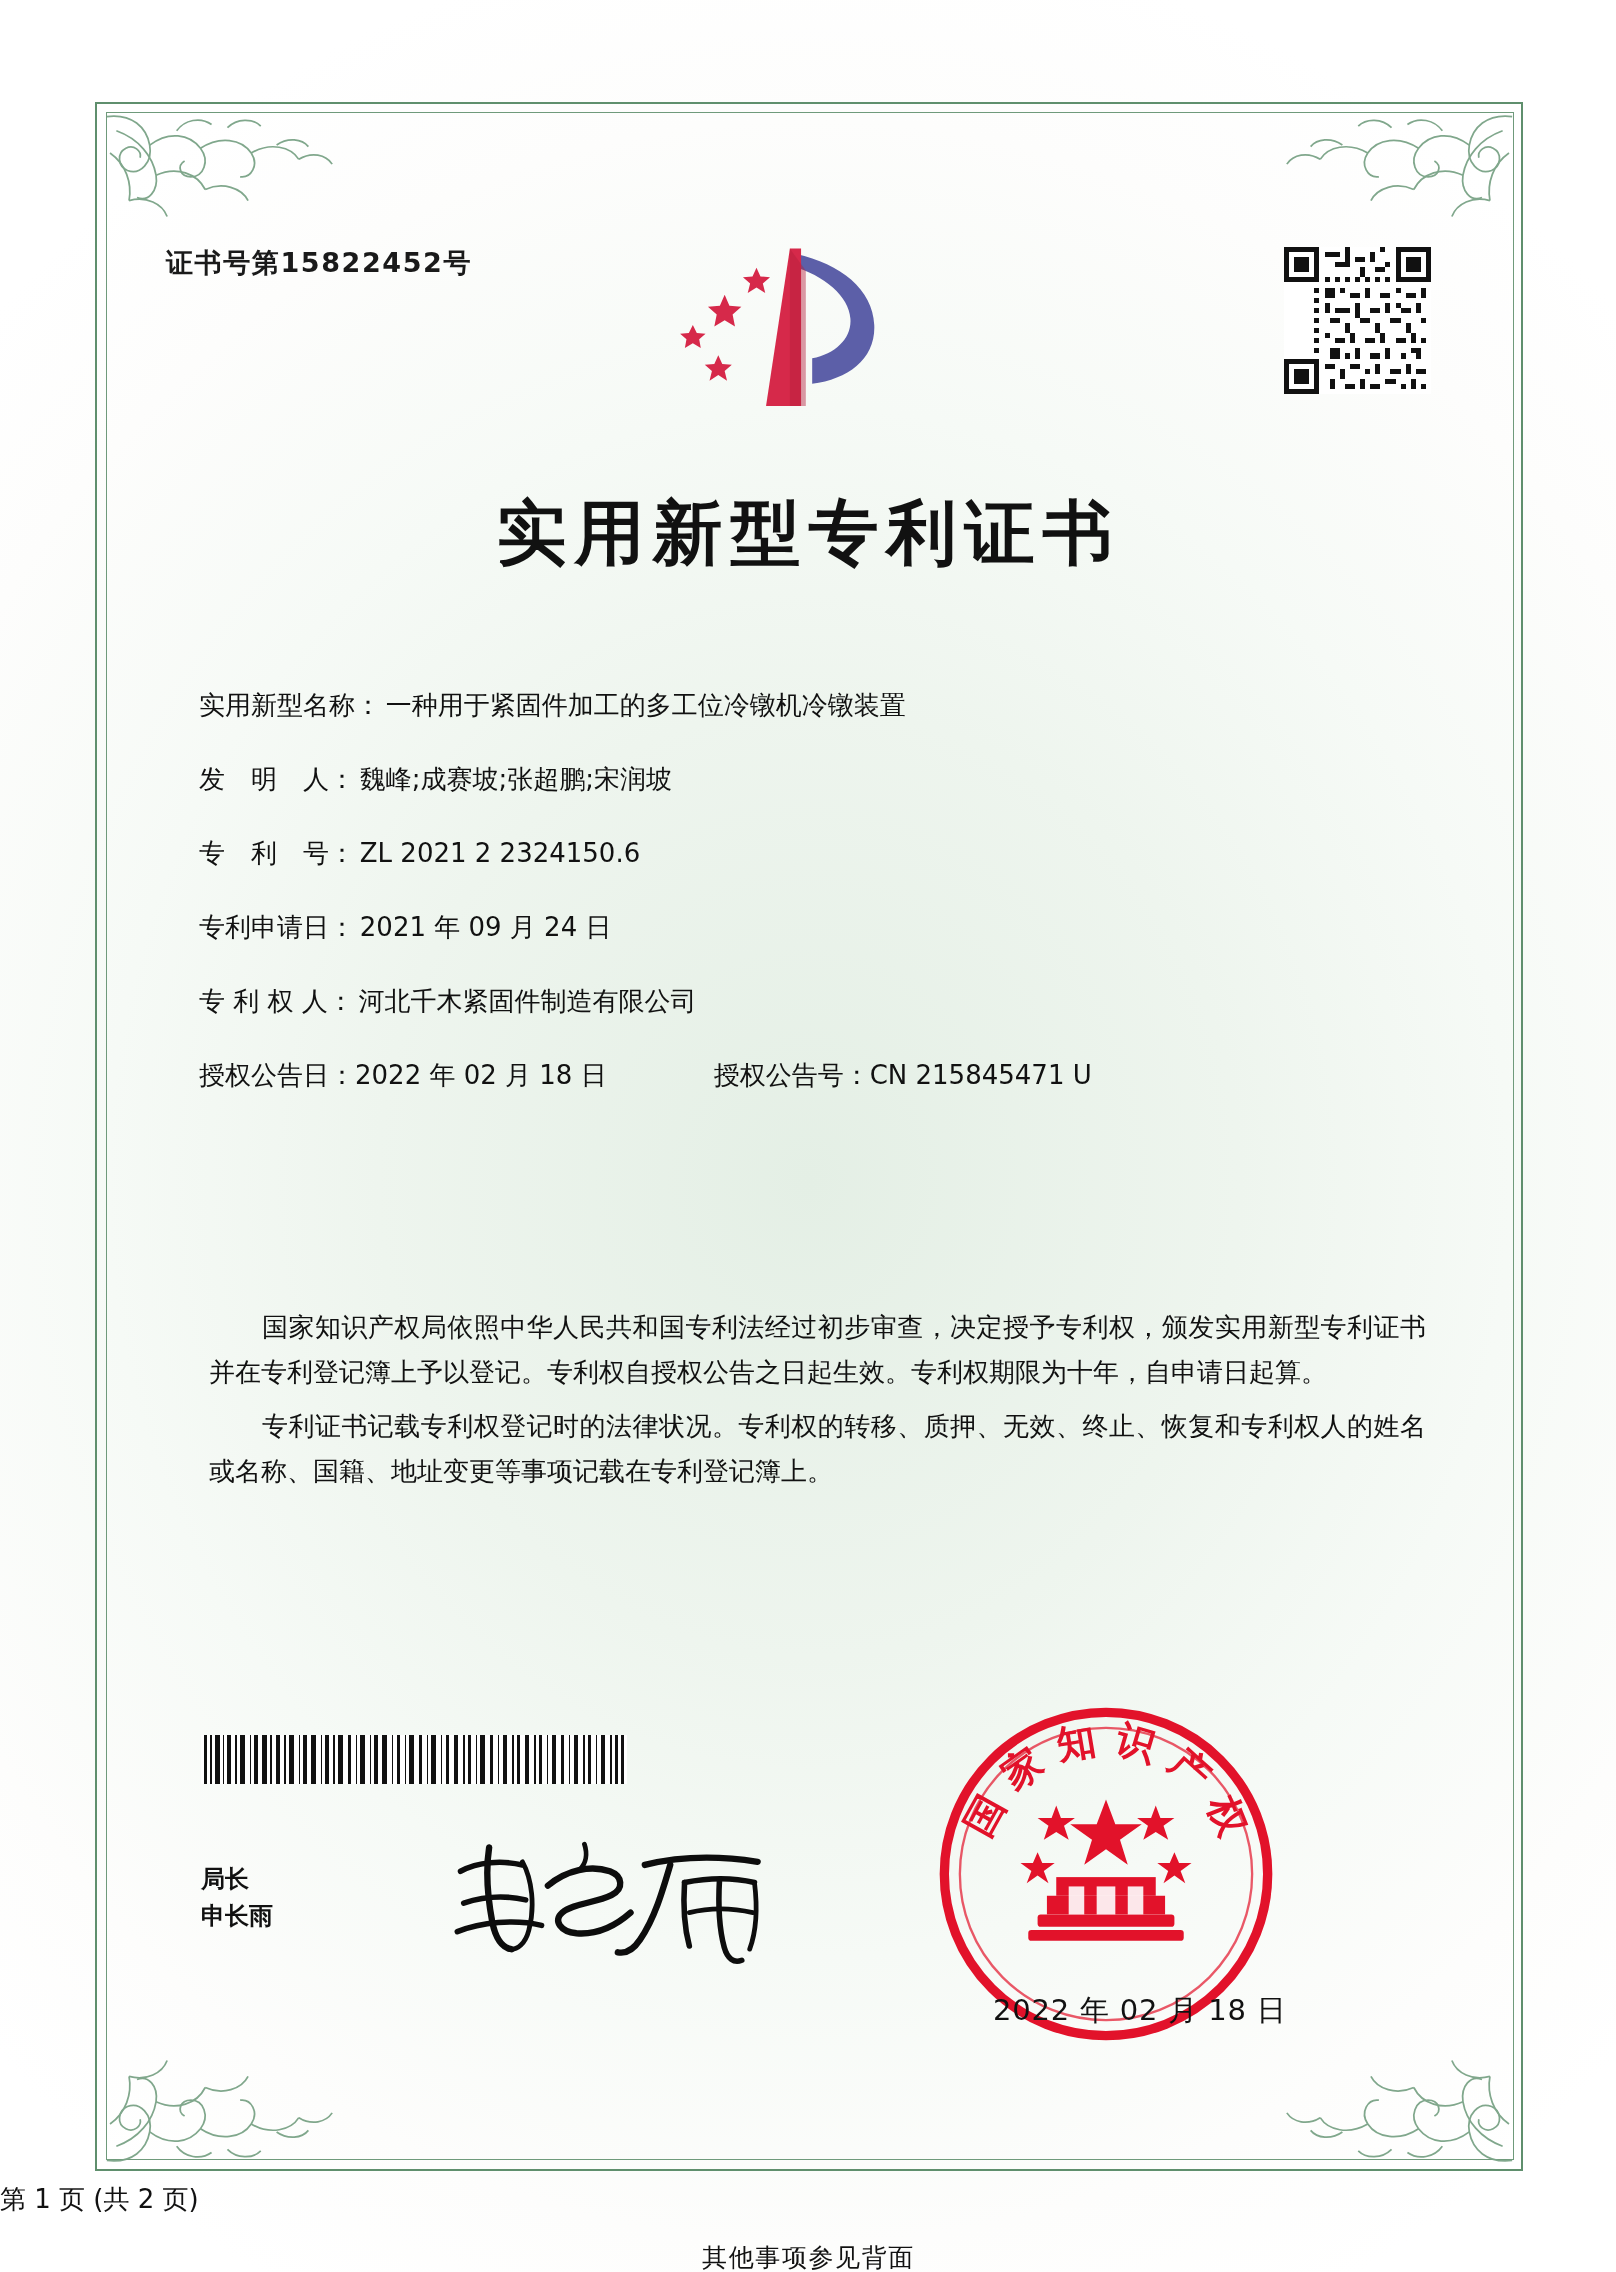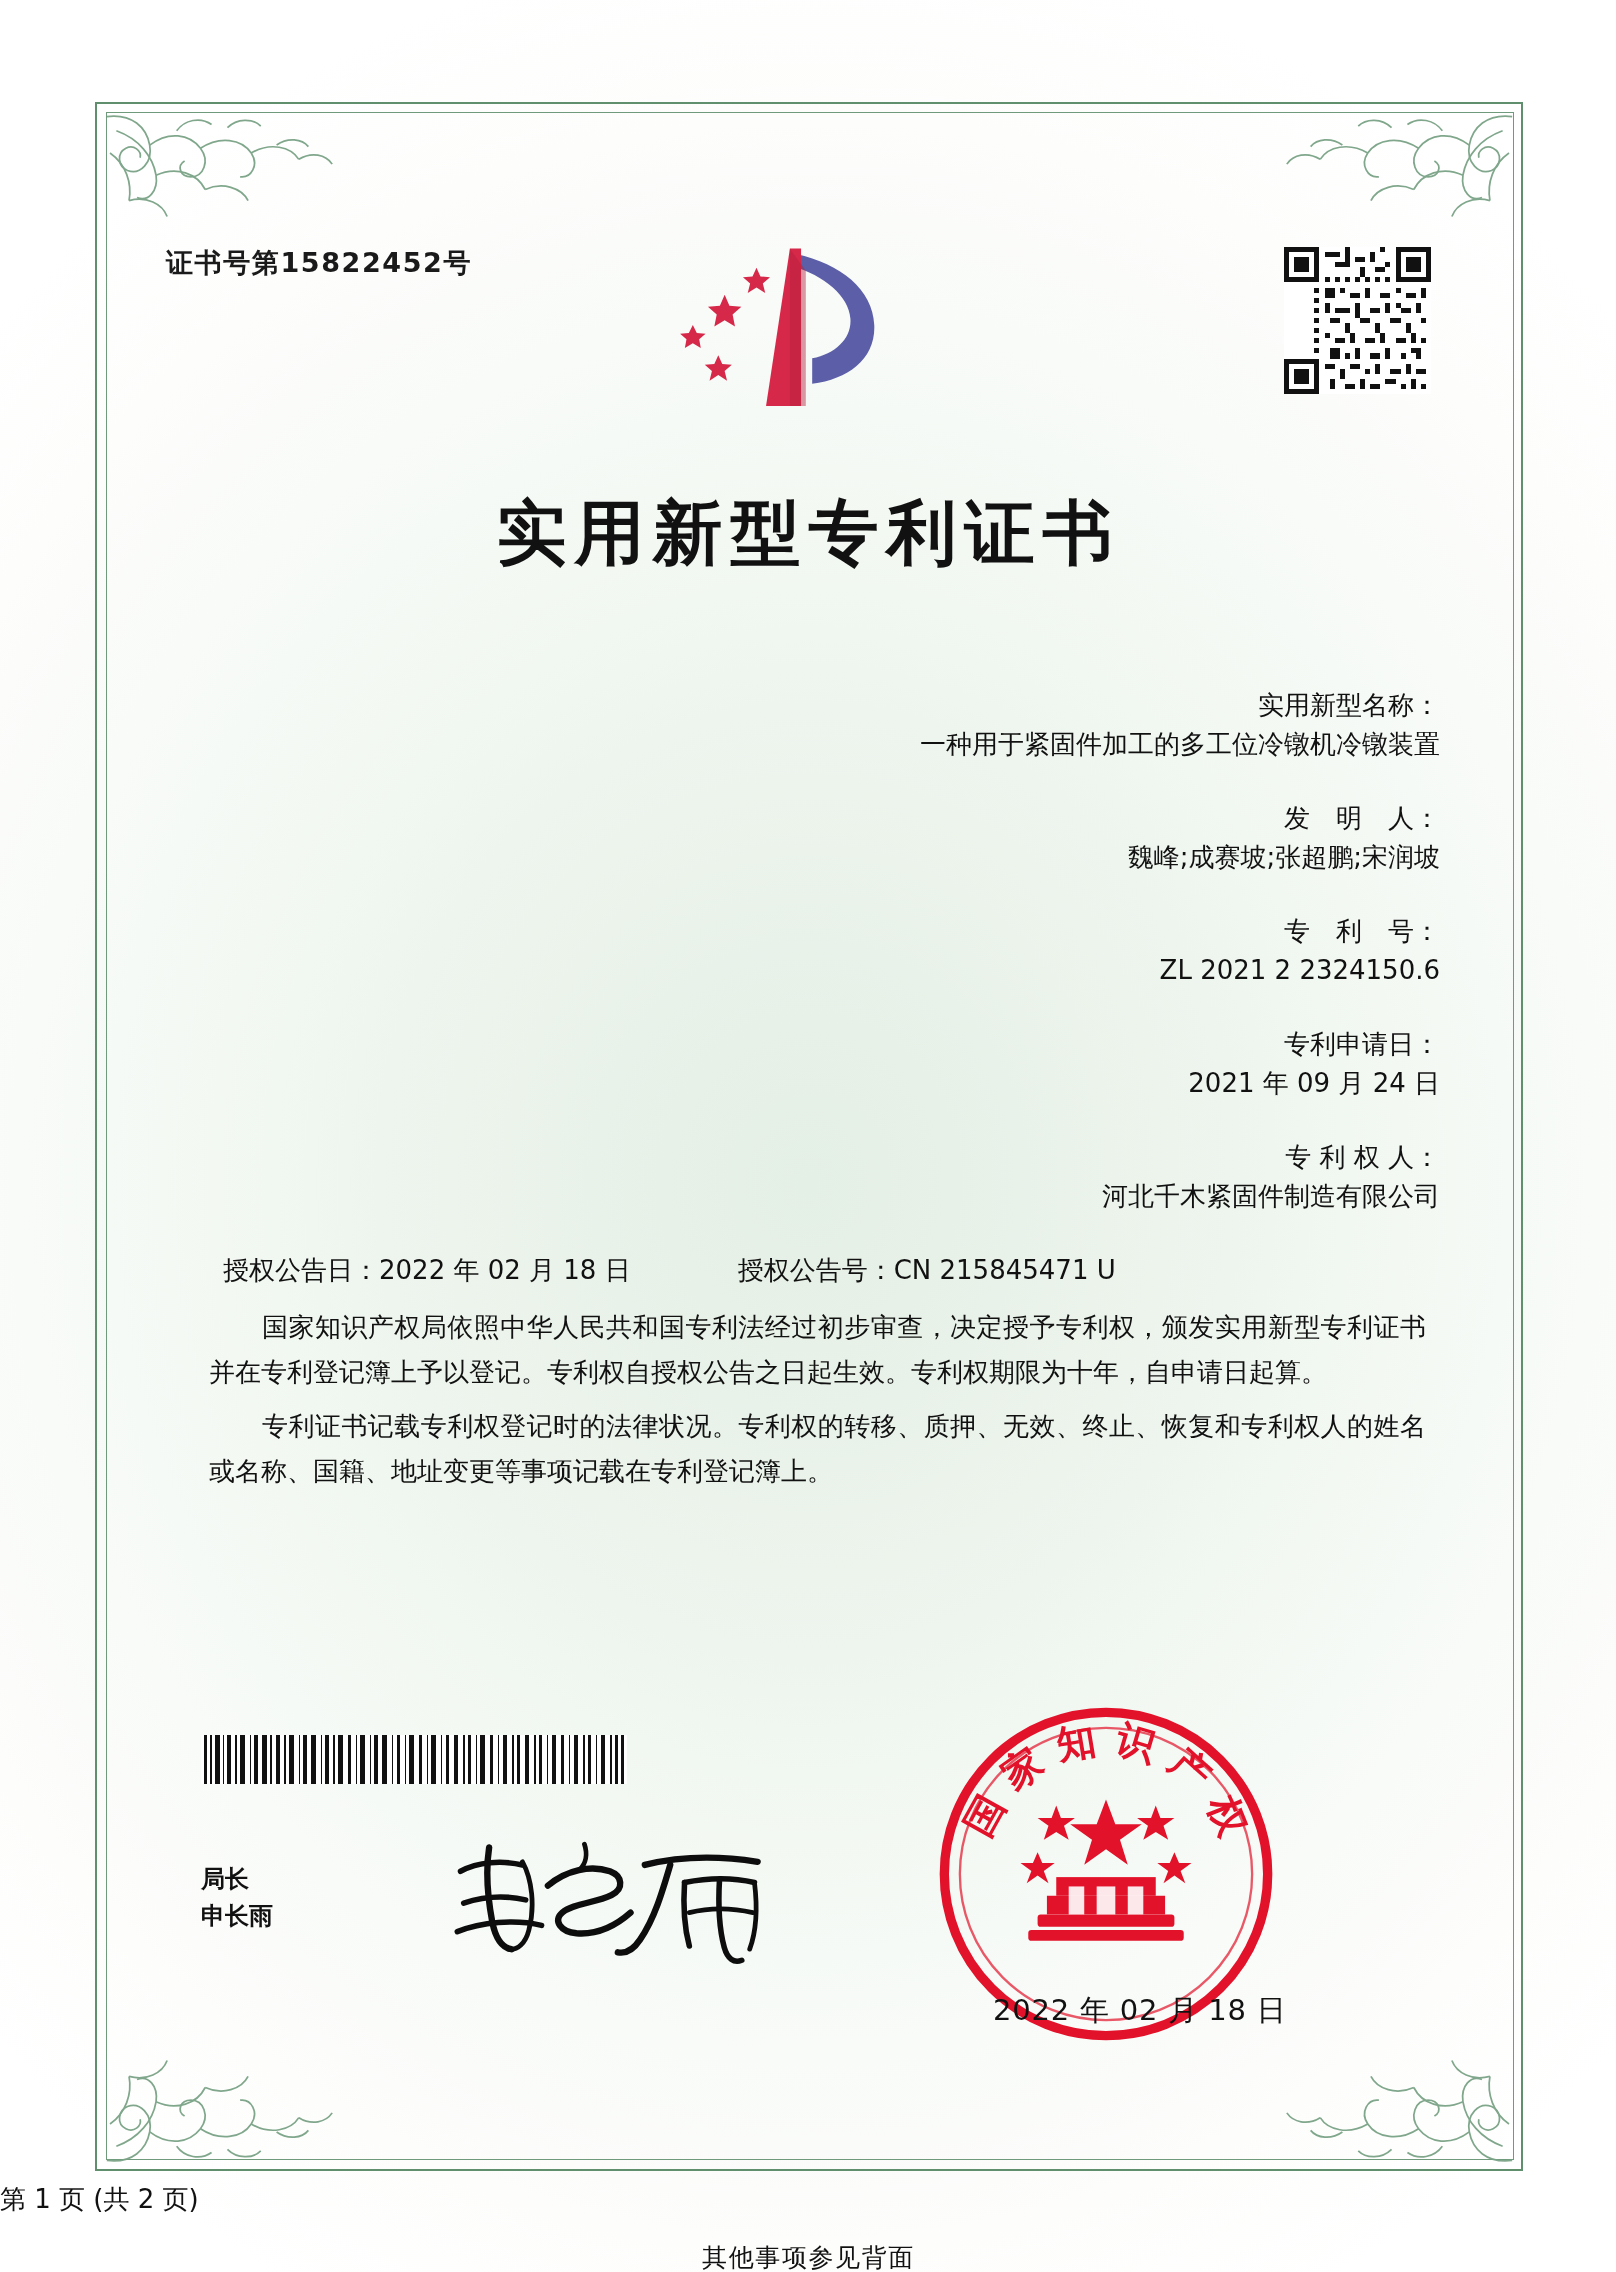--- a/index.html
+++ b/index.html
@@ -103,39 +103,37 @@
   .fields {
     position: absolute;
     left: 199px;
     top: 686px;
     width: 1241px;
     font-size: 26px;
     color: #111;
   }
   .field {
     display: flex;
-    align-items: flex-end;
+    align-items: center;
     margin-bottom: 35px;
     line-height: 1.5;
-    flex-direction: column;
   }
   .field .lbl {
     white-space: nowrap;
     flex: 0 0 auto;
   }
   .field .val {
     margin-left: 4.8px;
     flex: 1 1 auto;
   }
   .two-col {
     display: flex;
     align-items: center;
     margin-bottom: 32px;
     line-height: 1.5;
-    margin-left: 24px;
   }
   .two-col .col2 { margin-left: 107px; }
   .addr-wrap { max-width: 843px; line-height: 1.6; }
 
   
   .paras {
     position: absolute;
     left: 209px;
     top: 1305px;
     width: 1217px;

